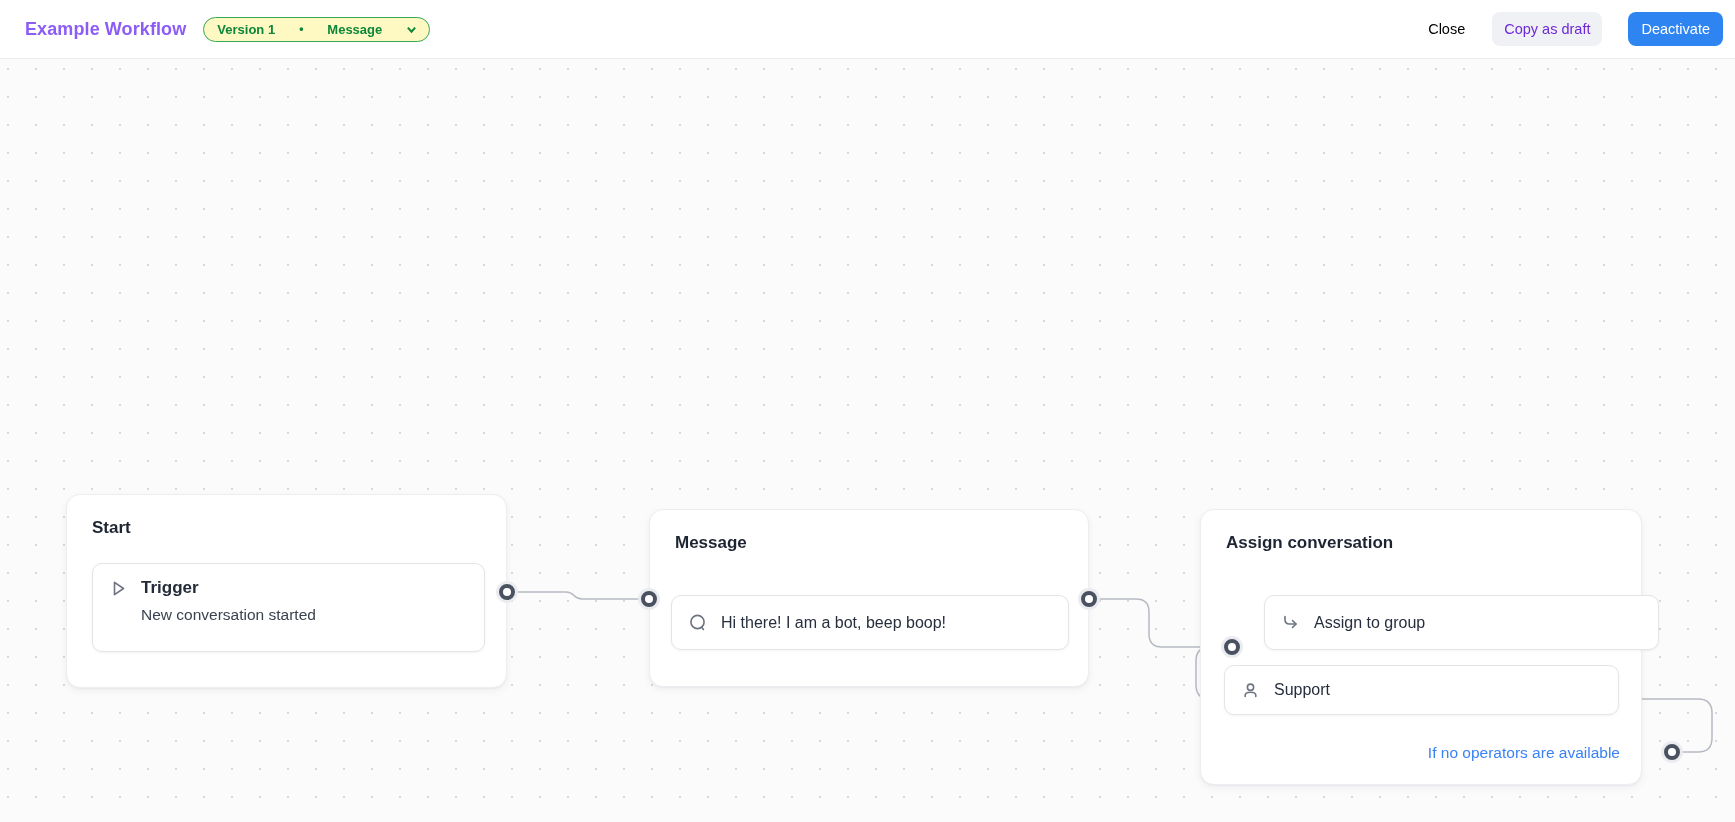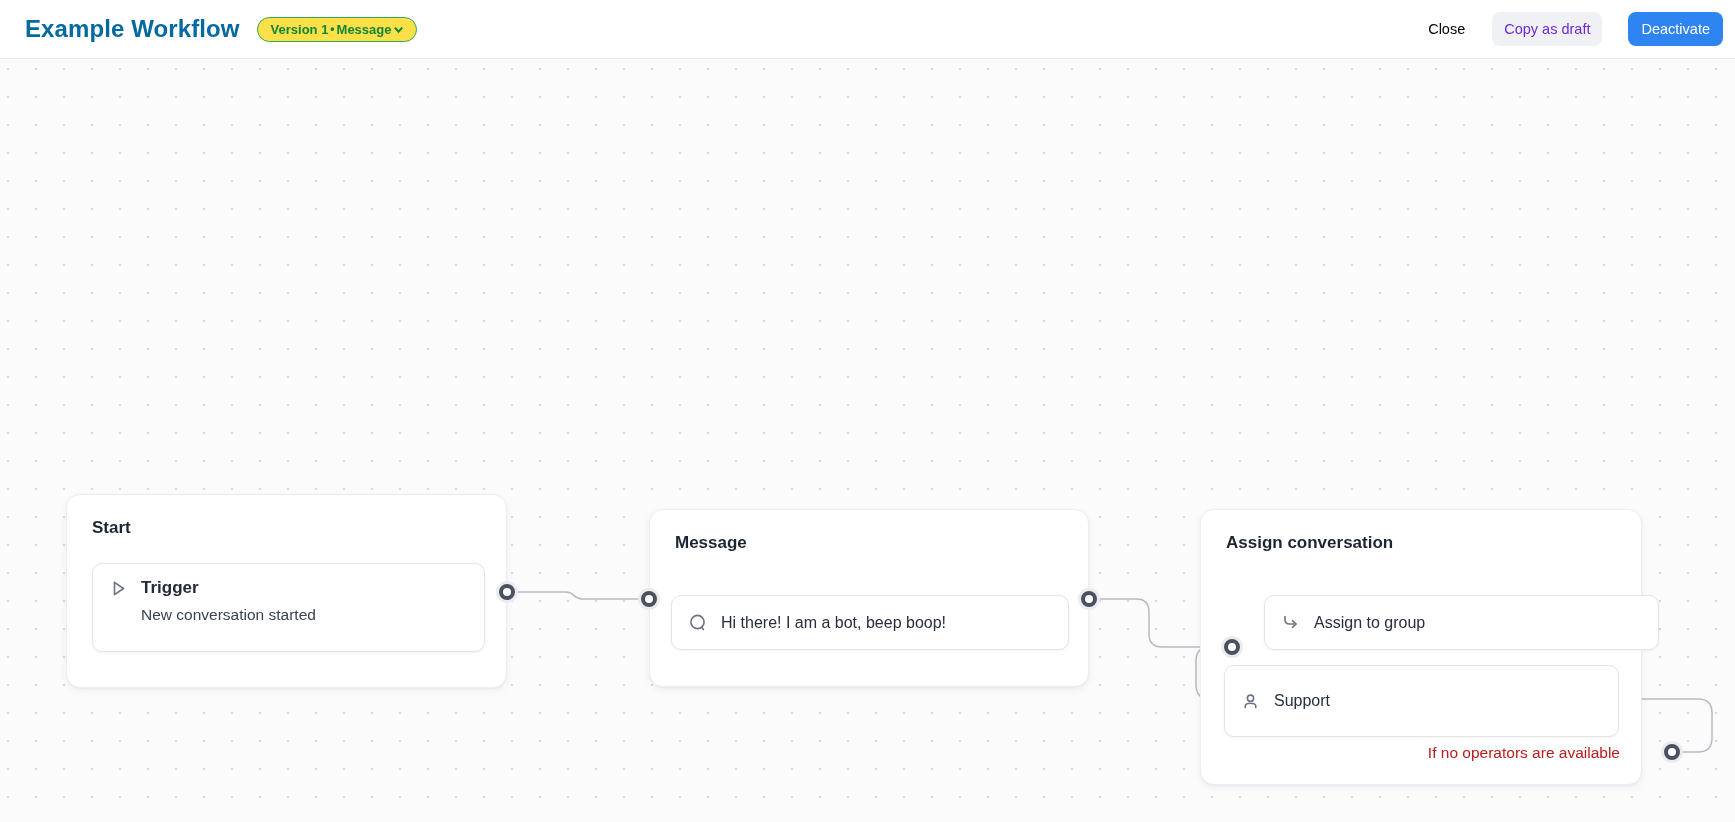--- a/index.html
+++ b/index.html
@@ -6,24 +6,24 @@
   html,body { width:1735px; height:822px; overflow:hidden; }
   body { font-family:"Liberation Sans", sans-serif; background:#fbfbfc; }
   #app { position:relative; width:1735px; height:822px; }
 
   
   .header {
     position:absolute; left:0; top:0; width:1735px; height:59px;
     background:#ffffff; border-bottom:1px solid #ececf0;
     display:flex; align-items:center; padding:0 12px 0 25px; z-index:10;
   }
-  .page-title { font-size:24px; font-weight:700; color:#0369a1; letter-spacing:0.1px; }
+  .page-title { font-size:18px; font-weight:700; color:#8b5cf6; letter-spacing:0.1px; }
   .version-badge {
-    margin-left:17px; display:inline-flex; align-items:center; gap:2px;
-    background:#fde047; border:1.5px solid #35a853; border-radius:999px;
+    margin-left:17px; display:inline-flex; align-items:center; gap:24px;
+    background:#fef9c3; border:1.5px solid #35a853; border-radius:999px;
     padding:4px 12px 4px 13px; cursor:pointer;
   }
   .version-badge span { font-size:13px; font-weight:700; color:#0e8639; }
   .version-badge .dot-sep { font-size:12px; font-weight:700; color:#0e8639; }
   .badge-chevron { width:11px; height:11px; stroke:#0e8639; stroke-width:2.2; fill:none; }
   .header-spacer { flex:1; }
   .btn { border:none; cursor:pointer; font-family:inherit; font-size:14.5px; border-radius:8px; }
   .btn-close { background:transparent; color:#000000; padding:9px 6px; }
   .btn-copy { margin-left:21px; background:#f0f1f4; color:#6d28d9; padding:9px 12px; }
   .btn-deactivate { margin-left:26px; background:#2e85f1; color:#ffffff; padding:9px 13px; font-weight:400;text-align:center; }
@@ -51,21 +51,21 @@
     position:absolute; background:#ffffff; border:1px solid #e4e5e9; border-radius:10px;
     box-shadow:0 1px 3px rgba(23,26,31,.05); cursor:pointer;
   }
   .row { display:flex; align-items:center; }
   .icon-18 { width:19px; height:19px; flex:0 0 19px; }
   .icon-18 svg { width:19px; height:19px; stroke:#6d7480; stroke-width:1.6; fill:none;
                  stroke-linecap:round; stroke-linejoin:round; display:block; }
   .item-text { font-size:16px; color:#272e3d; margin-left:14px; white-space:nowrap; }
   .trigger-title { font-size:17px; font-weight:700; color:#242b38; margin-left:13px; }
   .trigger-sub { font-size:15.5px; color:#3a4250; }
-  .footer-label { position:absolute; font-size:15.5px; color:#b91c1c; white-space:nowrap; }
+  .footer-label { position:absolute; font-size:15.5px; color:#3b82f6; white-space:nowrap; }
 
   
   .port {
     position:absolute; width:16px; height:16px; border-radius:50%;
     background:#ffffff; border:4.5px solid #4a5160;
     box-shadow:0 0 0 3px rgba(234,235,239,.95); z-index:3; cursor:crosshair;
   }
 </style>
 </head>
 <body>
@@ -131,21 +131,21 @@
     <div class="node-title">Assign conversation</div>
     <div class="inner-card row" style="left:23px; top:85px; width:395px; height:55px; padding:0 16px;margin-left:40px;">
       <span class="icon-18">
         <svg viewBox="0 0 19 19">
             <path d="M4 3.5 L4 6.5 Q4 11 8.5 11 L15 11"></path>
             <path d="M11.5 7.5 L15 11 L11.5 14.5"></path>
           </svg>
       </span>
       <span class="item-text">Assign to group</span>
     </div>
-    <div class="inner-card row" style="left:23px; top:155px; width:395px; height:72px; padding:14px 16px;">
+    <div class="inner-card row" style="left:23px; top:155px; width:395px; height:50px; padding:14px 16px;">
       <span class="icon-18">
         <svg viewBox="0 0 19 19">
             <circle cx="9.5" cy="6.2" r="3.1"></circle>
             <path d="M4.2 15.5 L4.2 14.3 Q4.2 11.2 9.5 11.2 Q14.8 11.2 14.8 14.3 L14.8 15.5"></path>
           </svg>
       </span>
       <span class="item-text">Support</span>
     </div>
     <div class="footer-label" style="right:21px; top:234px;">If no operators are available</div>
   </div>

